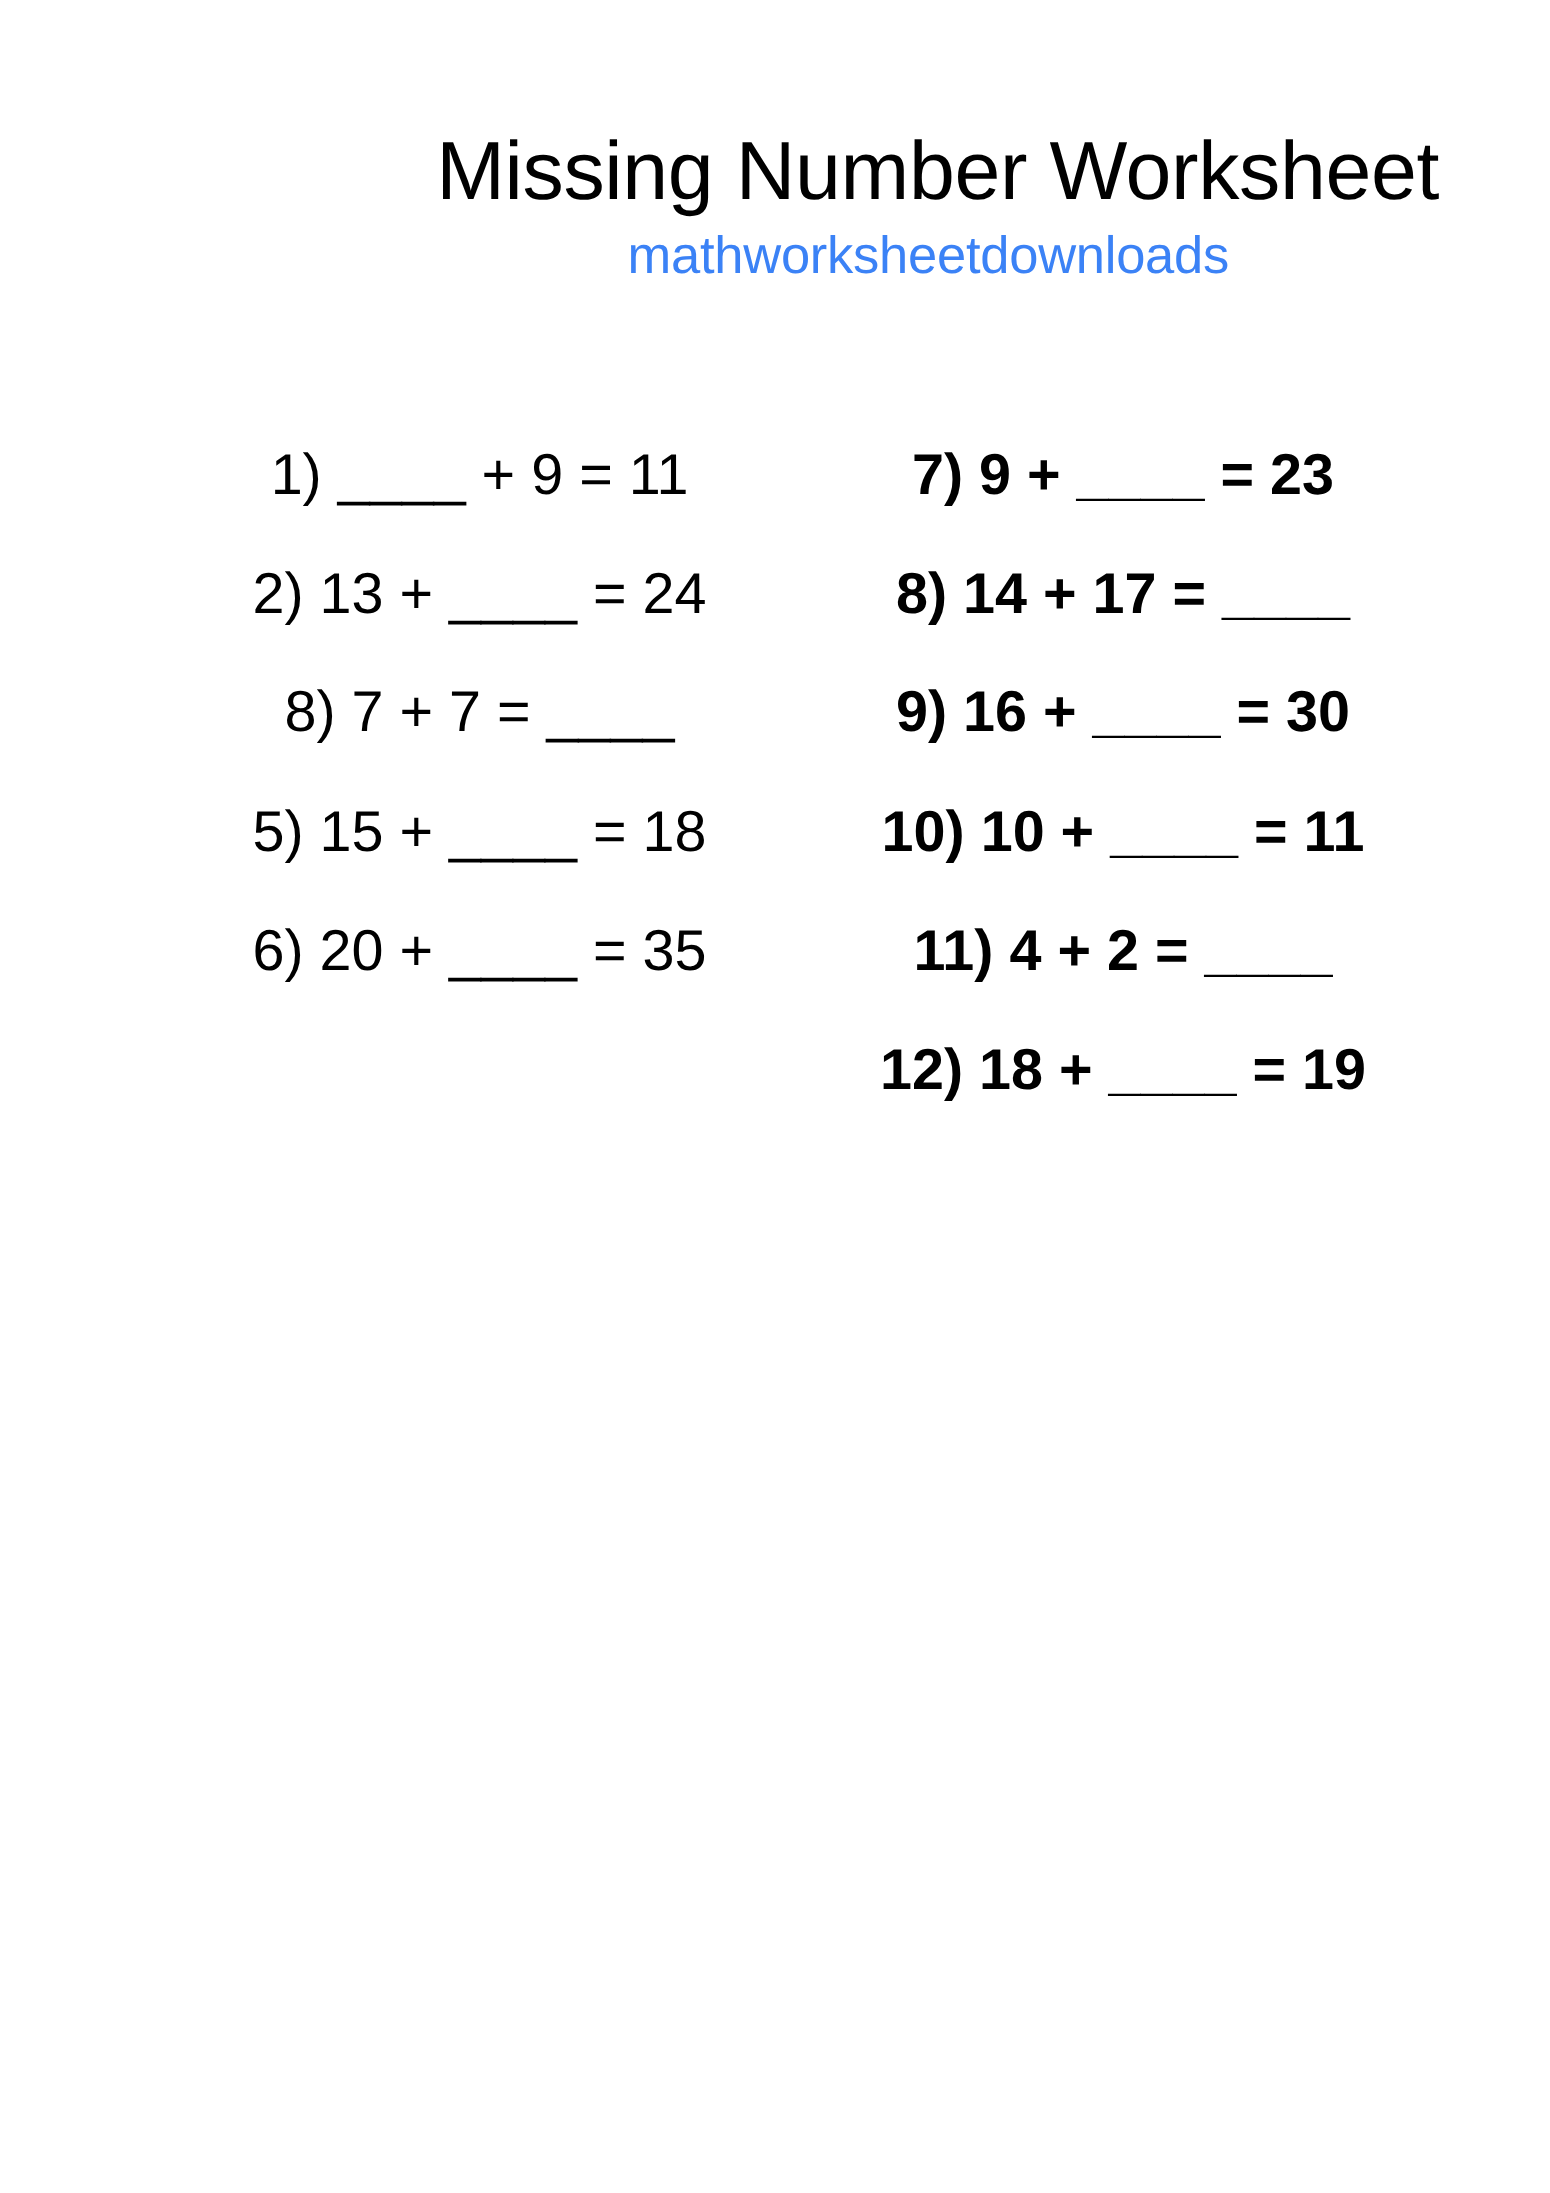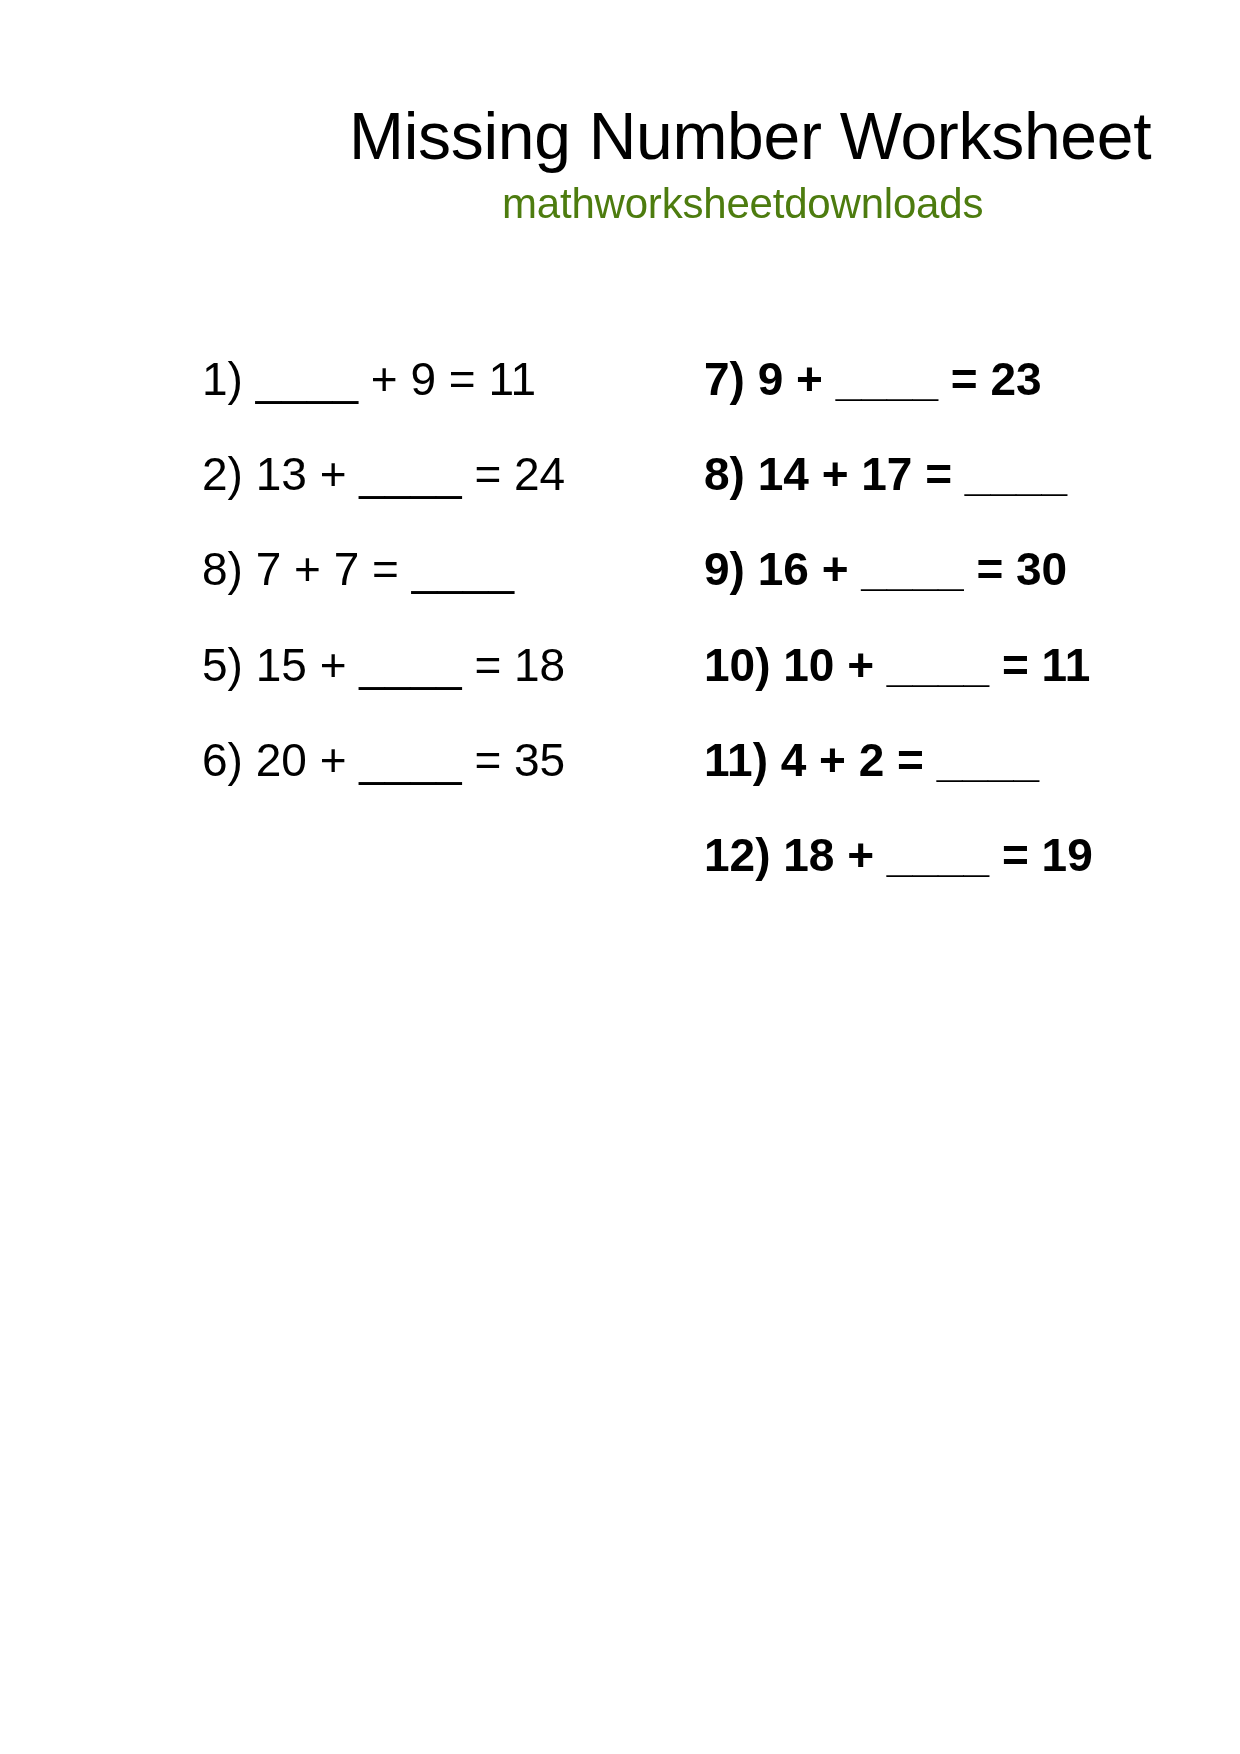--- a/index.html
+++ b/index.html
@@ -1,22 +1,22 @@
 <!DOCTYPE html>
 <html><head>
 <meta charset="utf-8">
 <style>
   html, body { margin: 0; padding: 0; background: #ffffff; }
   body { width: 1240px; height: 1754px; position: relative; overflow: hidden; font-family: "Liberation Sans", sans-serif; color: #000; }
   .title { position: absolute; left: 301px; top: 98px; font-size: 66px; line-height: 76px; white-space: nowrap; letter-spacing: -0.3px; margin-left: 48px; }
-  .subtitle { position: absolute; left: 502px; top: 180px; font-size: 42px; line-height: 48px; color: #4d7c0f; white-space: nowrap; letter-spacing: -0.2px; }
+  .subtitle { position: absolute; left: 502px; top: 180px; font-size: 42px; line-height: 48px; color: #3b82f6; white-space: nowrap; letter-spacing: -0.2px; }
   .col { position: absolute; top: 350px; }
   .col.left { left: 202px; }
   .col.right { left: 704px; font-weight: bold; }
-  .problem { height: 95.2px; font-size: 46px; line-height: 58px; white-space: nowrap; }
+  .problem { height: 95.2px; font-size: 46px; line-height: 58px; white-space: nowrap; text-align: center; }
 </style>
 </head>
 <body>
 
 <div>
   <div class="title">Missing Number Worksheet</div>
   <div class="subtitle">mathworksheetdownloads</div>
 
   <div class="col left">
     <div class="problem">1) ____ + 9 = 11</div>

